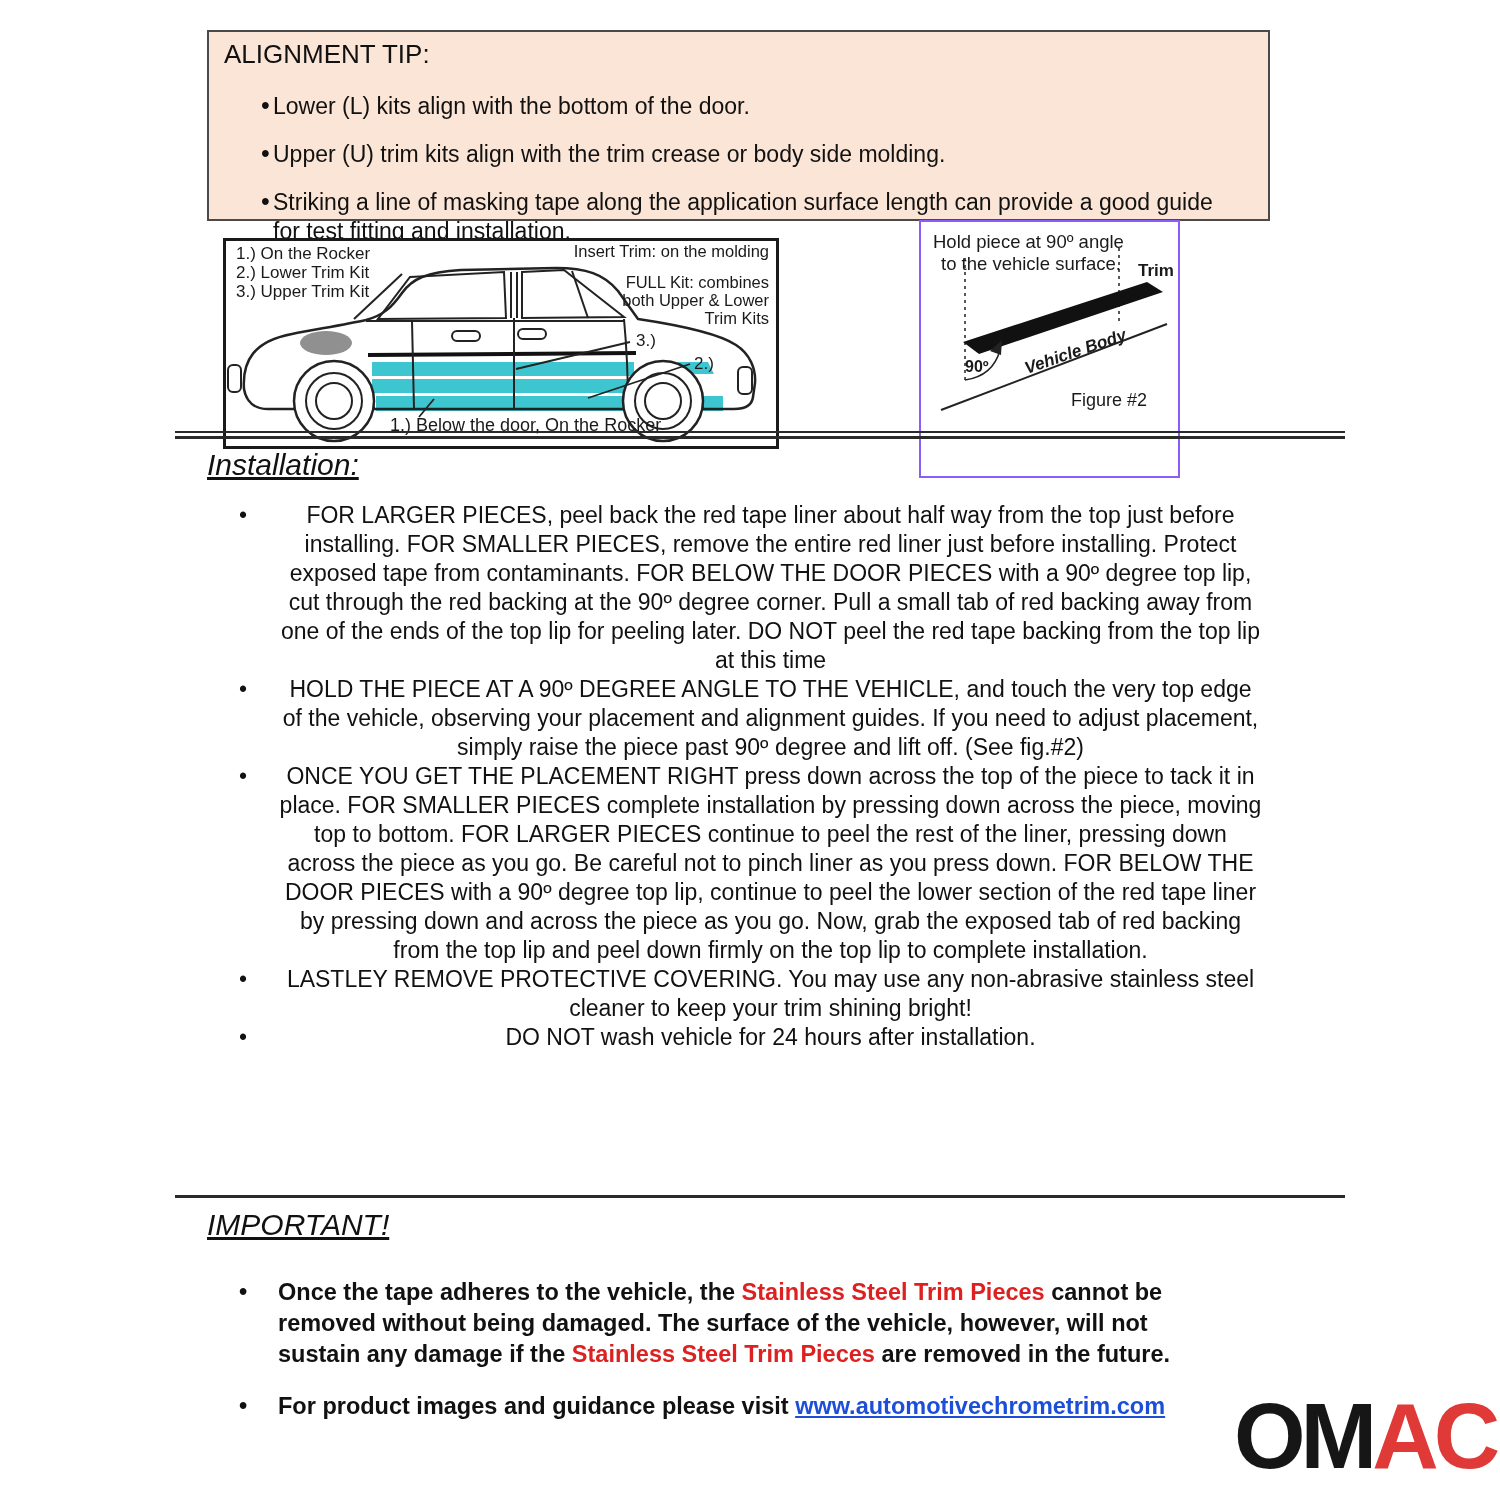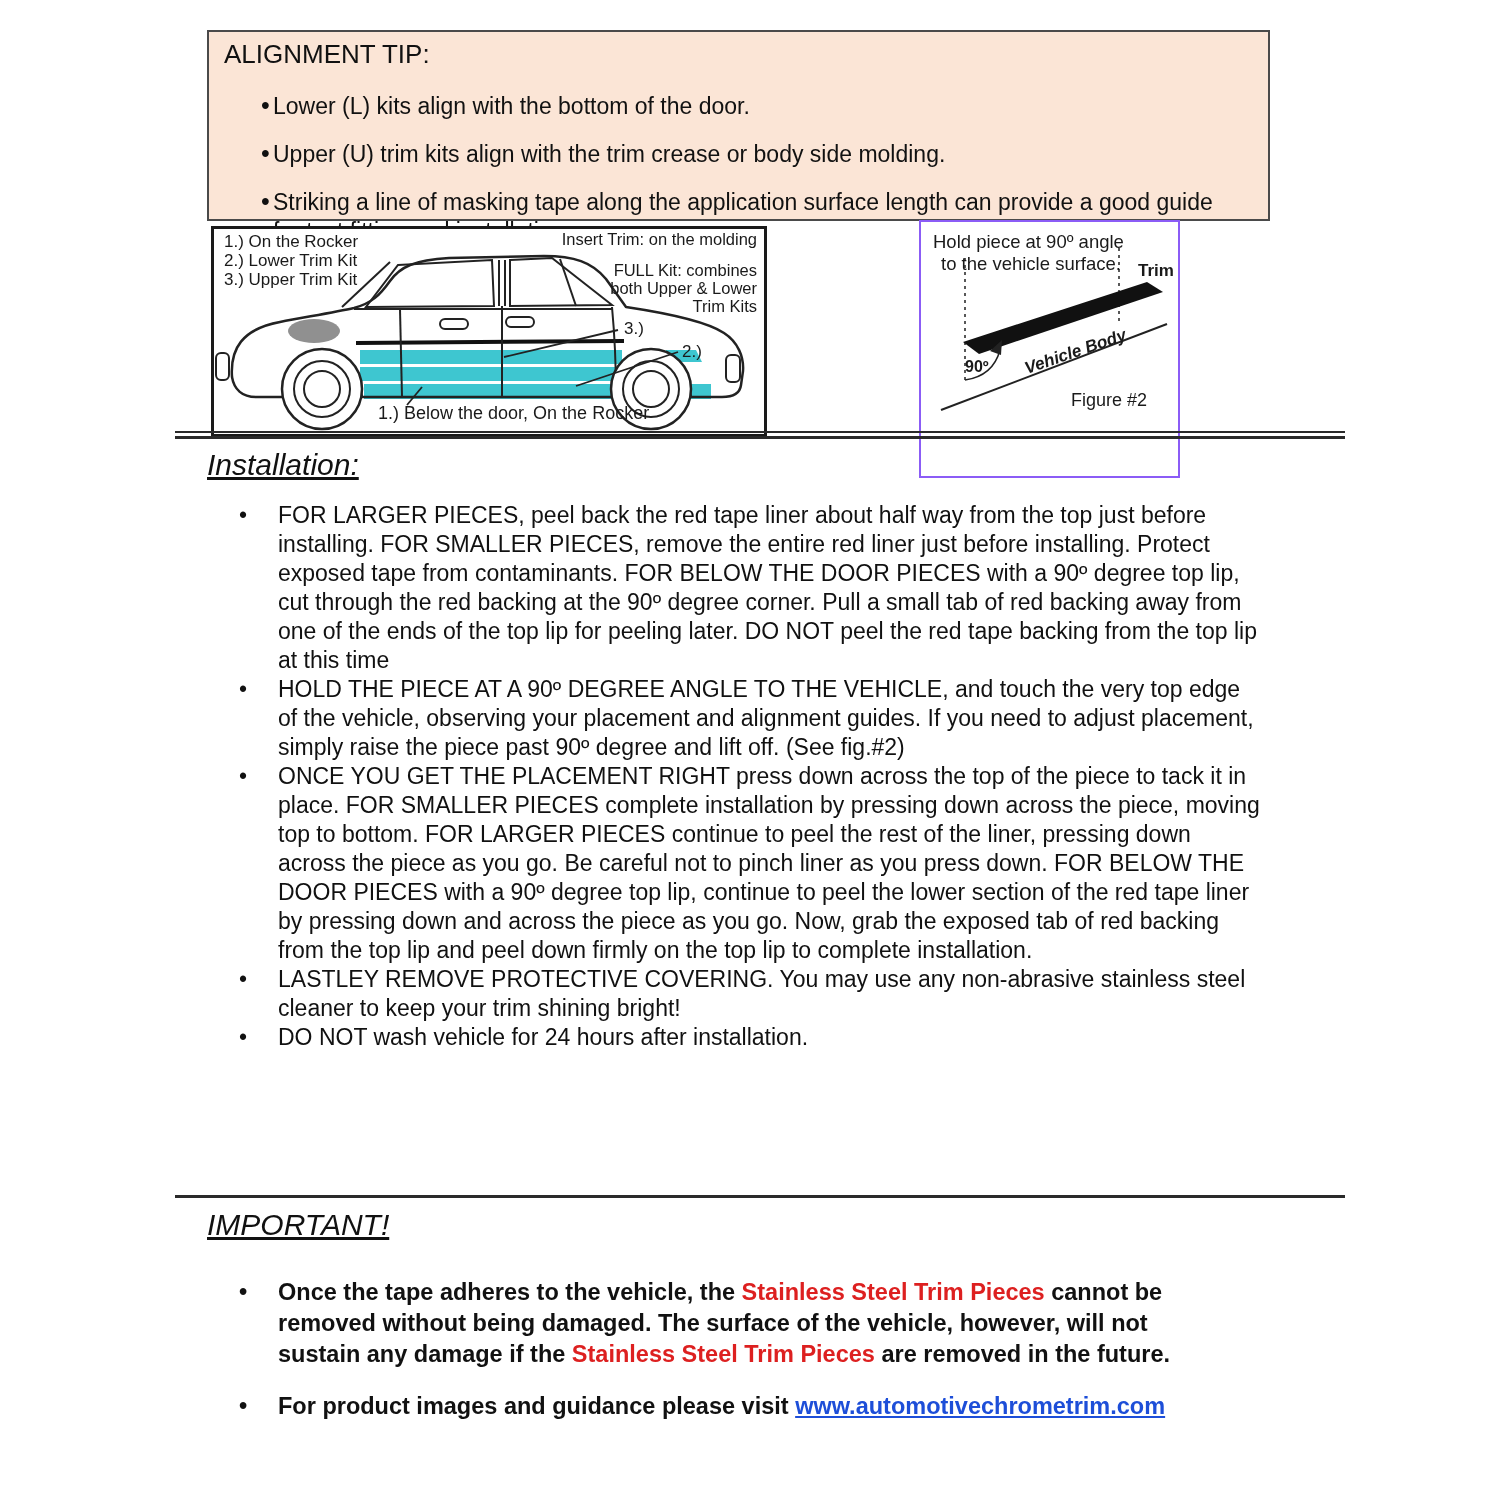--- a/index.html
+++ b/index.html
@@ -9,34 +9,34 @@
   
   .tip-box{position:absolute;left:207px;top:30px;width:1063px;height:191px;
            background:#FBE5D6;border:2px solid #4a4a4a;box-sizing:border-box;}
   .tip-title{margin:7px 0 0 15px;font-size:26px;font-weight:normal;}
   .tip-list{list-style:none;margin:22px 26px 0 0;padding:0;}
   .tip-list li{position:relative;padding-left:64px;font-size:23px;line-height:29px;margin-bottom:19px;}
   .tip-list li::before{content:"\2022";position:absolute;left:52px;top:-1px;font-size:25px;}
 
   
   .car-box{position:absolute;left:207px;top:222px;width:556px;height:211px;
-           border:3px solid #1a1a1a;box-sizing:border-box;background:#fff;margin:4px;}
+           border:3px solid #1a1a1a;box-sizing:border-box;background:#fff;margin:16px;}
   .fig2-box{position:absolute;left:919px;top:220px;width:261px;height:258px;
             border:2px solid #8b5cf6;box-sizing:border-box;background:#fff;margin:0;}
   .diag text{font-family:"Liberation Sans","DejaVu Sans",sans-serif;fill:#1a1a1a;}
 
   .diagram-rule{position:absolute;left:175px;top:431px;width:1170px;height:3px;
                 border-top:2px solid #2a2a2a;border-bottom:3px solid #2a2a2a;}
 
   .section-head{position:absolute;margin:0;font-size:30px;font-style:italic;
                 font-weight:normal;text-decoration:underline;}
   #installation-head{left:207px;top:448px;}
   #important-head{left:207px;top:1208px;}
 
-  .install-list{position:absolute;left:207px;top:501px;width:1056px;list-style:none;margin:0;padding:0;}
+  .install-list{position:absolute;left:207px;top:501px;width:1056px;list-style:none;margin:0;padding:0;text-align:center;}
   .install-list li{position:relative;padding-left:71px;font-size:23px;line-height:29px;}
   .install-list li::before{content:"\2022";position:absolute;left:32px;top:0;font-size:23px;}
 
   .mid-rule{position:absolute;left:175px;top:1195px;width:1170px;border-top:3px solid #2a2a2a;}
 
   .important-list{position:absolute;left:207px;top:1256px;width:1015px;list-style:none;
                   margin:0;padding:0;font-weight:bold;}
   .important-list li{position:relative;padding-left:71px;font-size:23.5px;line-height:31px;margin-bottom:3px;margin-top:21px;}
   .important-list li::before{content:"\2022";position:absolute;left:32px;}
   .red{color:#DD2020;}
@@ -163,14 +163,17 @@
   <h2 class="section-head" id="important-head">IMPORTANT!</h2>
   <ul class="important-list">
     <li>
       <span>Once the tape adheres to the vehicle, the </span><span class="red">Stainless Steel Trim Pieces</span><span> cannot be removed without being damaged. The surface of the vehicle, however, will not sustain any damage if the </span><span class="red">Stainless Steel Trim Pieces</span><span> are removed in the future.</span>
     </li>
     <li>
       <span>For product images and guidance please visit </span><a class="link" href="#">www.automotivechrometrim.com</a>
     </li>
   </ul>
 
+  <div class="logo">
+    <span class="logo-om">OM</span><span class="logo-ac">AC</span>
+  </div>
 
 </div>
 
 </body></html>

